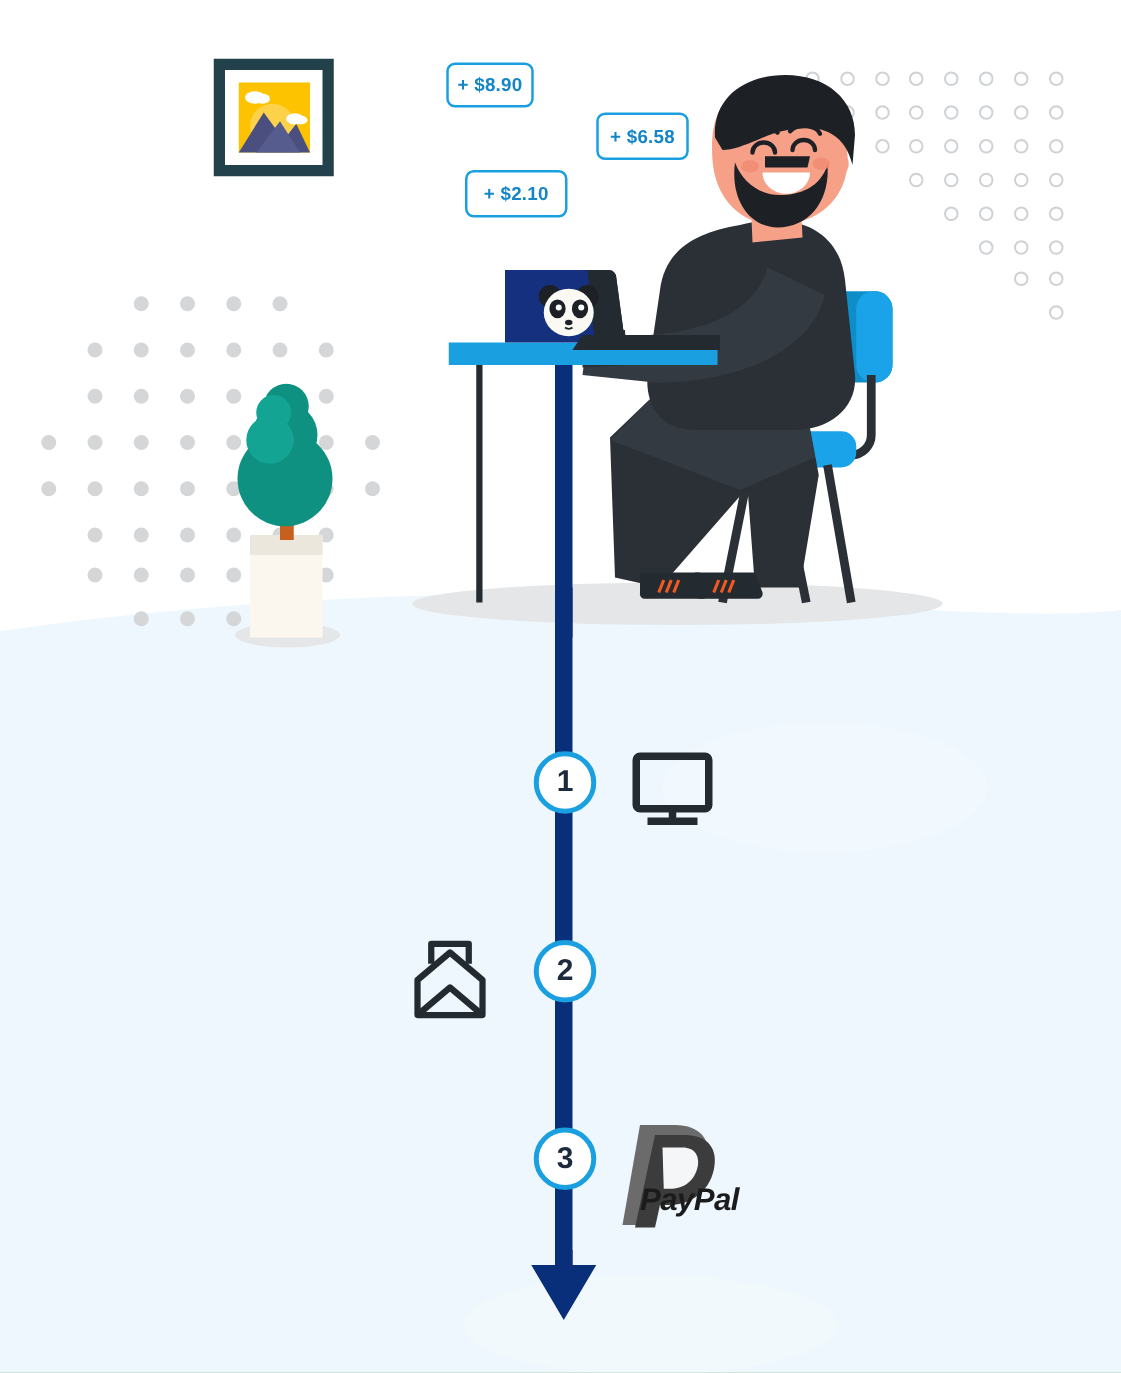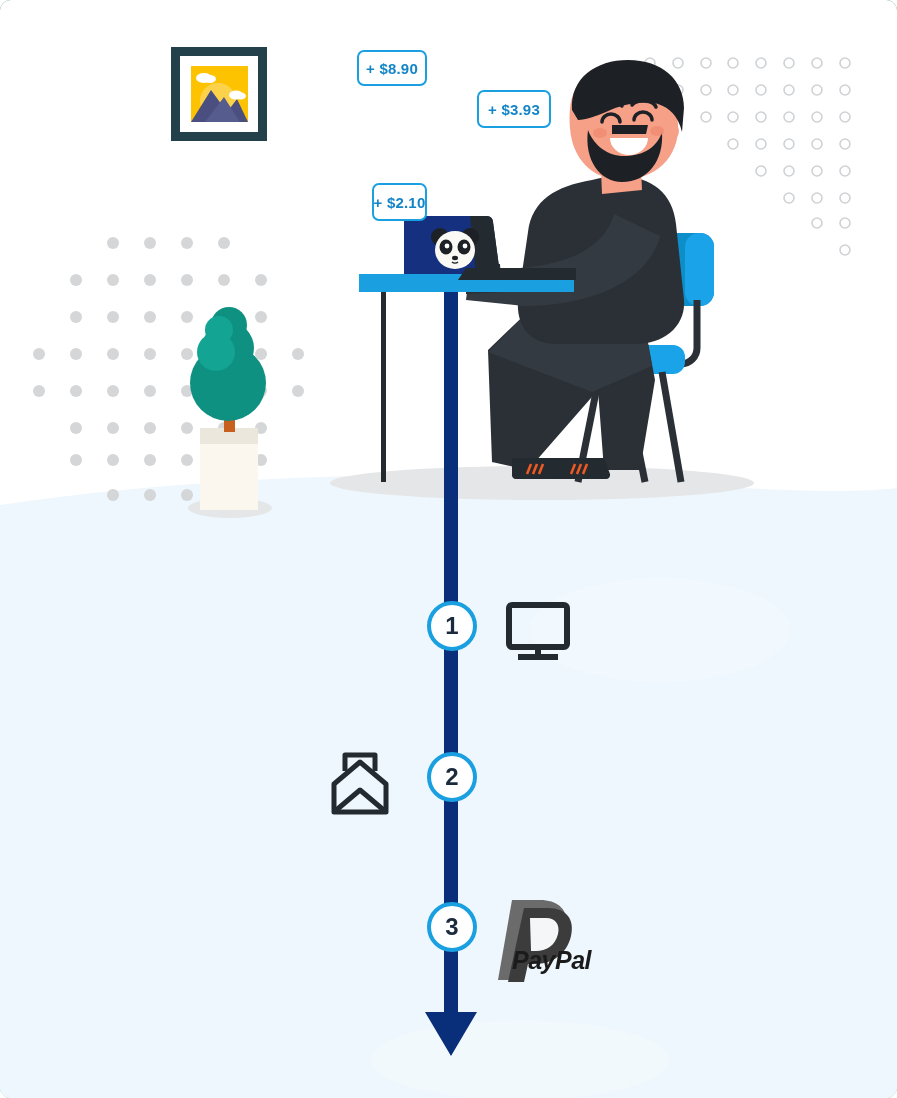--- a/index.html
+++ b/index.html
@@ -10,21 +10,20 @@
   }
   body {
     font-family: "Liberation Sans", sans-serif;
   }
   #stage {
     position: relative;
     width: 897px;
     height: 1098px;
     overflow: hidden;
     background: #15803d;
-    border-radius: 11px;
   }
   #scene {
     position: absolute;
     inset: 0;
     width: 897px;
     height: 1098px;
     display: block;
   }
   .price-badge {
     position: absolute;
@@ -37,21 +36,21 @@
     font-weight: bold;
     font-size: 15px;
     letter-spacing: 0.2px;
     display: flex;
     align-items: center;
     justify-content: center;
     white-space: nowrap;
   }
   #badge-0 { left: 357px; top: 50px;  width: 70px;  height: 36px; }
   #badge-1 { left: 477px; top: 90px;  width: 74px;  height: 38px; }
-  #badge-2 { left: 372px; top: 136px; width: 55px;  height: 38px; margin-top: 47px; }
+  #badge-2 { left: 372px; top: 136px; width: 82px;  height: 38px; }
 
   .step-marker {
     position: absolute;
     width: 50px;
     height: 50px;
     box-sizing: border-box;
     border-radius: 50%;
     border: 4px solid #1a9fe0;
     background: #ffffff;
     color: #1b2a3d;
@@ -333,21 +332,21 @@
 
     <g>
       <path d="M512 900 L 540 900 C 560 900, 570 912, 566 930 C 562 950, 546 960, 528 960 L 520 960 L 516 980 L 498 980 Z" fill="#6b6b6b"></path>
       <path d="M524 908 L 548 908 C 566 908, 575 919, 571 936 C 567 954, 552 964, 535 964 L 528 964 L 524 982 L 508 982 Z" fill="#3c3c3c"></path>
       <path d="M530 918 L 546 918 C 556 918, 560 925, 558 934 C 555 946, 546 951, 536 951 L 531 951 Z" fill="#f4f6f8"></path>
     </g>
 
   </svg>
 
   <div class="price-badge" id="badge-0">+ $8.90</div>
-  <div class="price-badge" id="badge-1">+ $3.93</div>
+  <div class="price-badge" id="badge-1">+ $6.58</div>
   <div class="price-badge" id="badge-2">+ $2.10</div>
 
   <div class="step-marker" id="step-0">1</div>
   <div class="step-marker" id="step-1">2</div>
   <div class="step-marker" id="step-2">3</div>
 
   <div class="paypal-wordmark">PayPal</div>
 
 </div>
 

